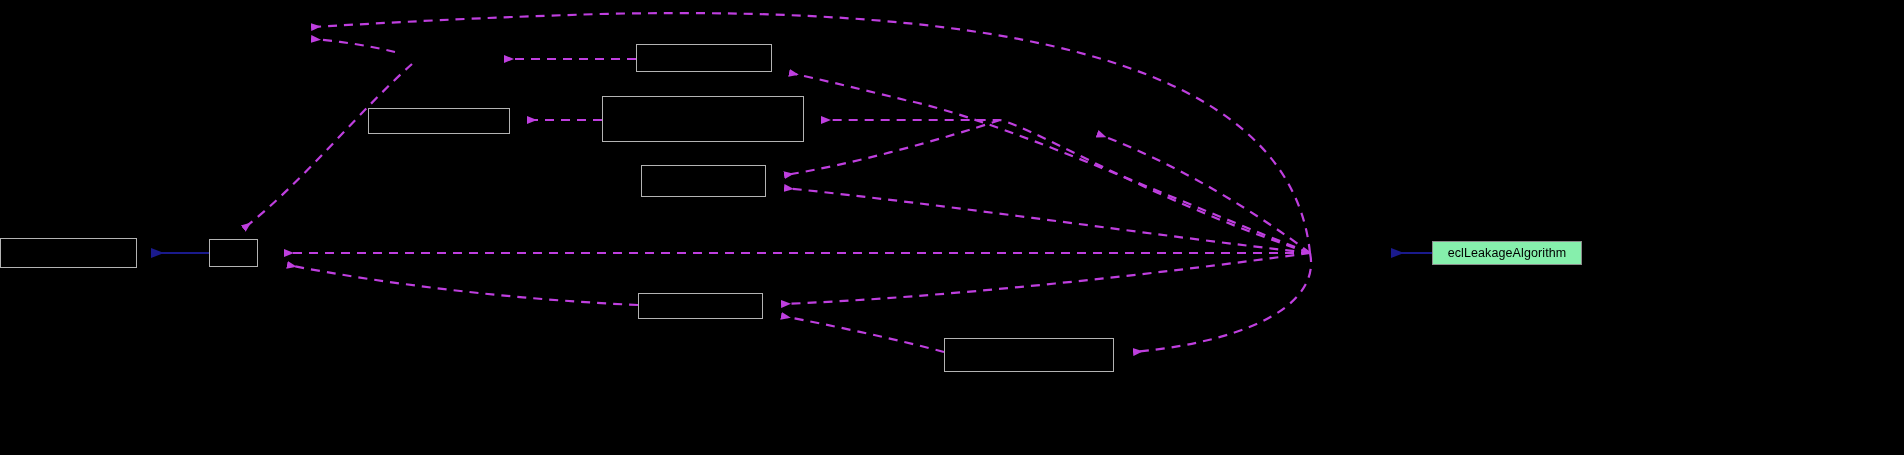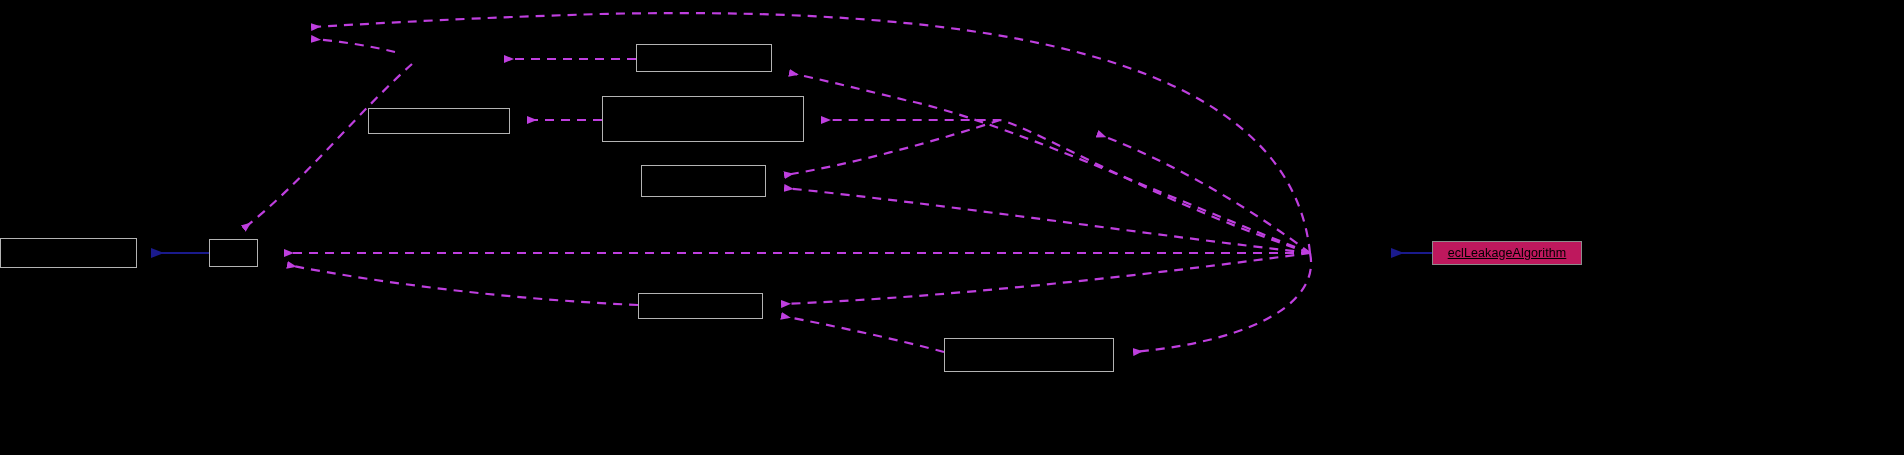--- a/index.html
+++ b/index.html
@@ -34,26 +34,25 @@
     display: flex;
     align-items: center;
     justify-content: center;
     overflow: hidden;
     white-space: nowrap;
     font-size: 10px;
     color: #ffffff;
     line-height: 1;
   }
   .node-box.current {
-    background: #be185d;
+    background: #86efac;
     border: 1px solid #8c8c8c;
     color: #000000;
     font-size: 12.5px;
     letter-spacing: 0.1px;
-    text-decoration: underline;
   }
   .node-label {
     pointer-events: none;
   }
 </style>
 </head>
 <body>
 
 <div id="graph-root">
 

